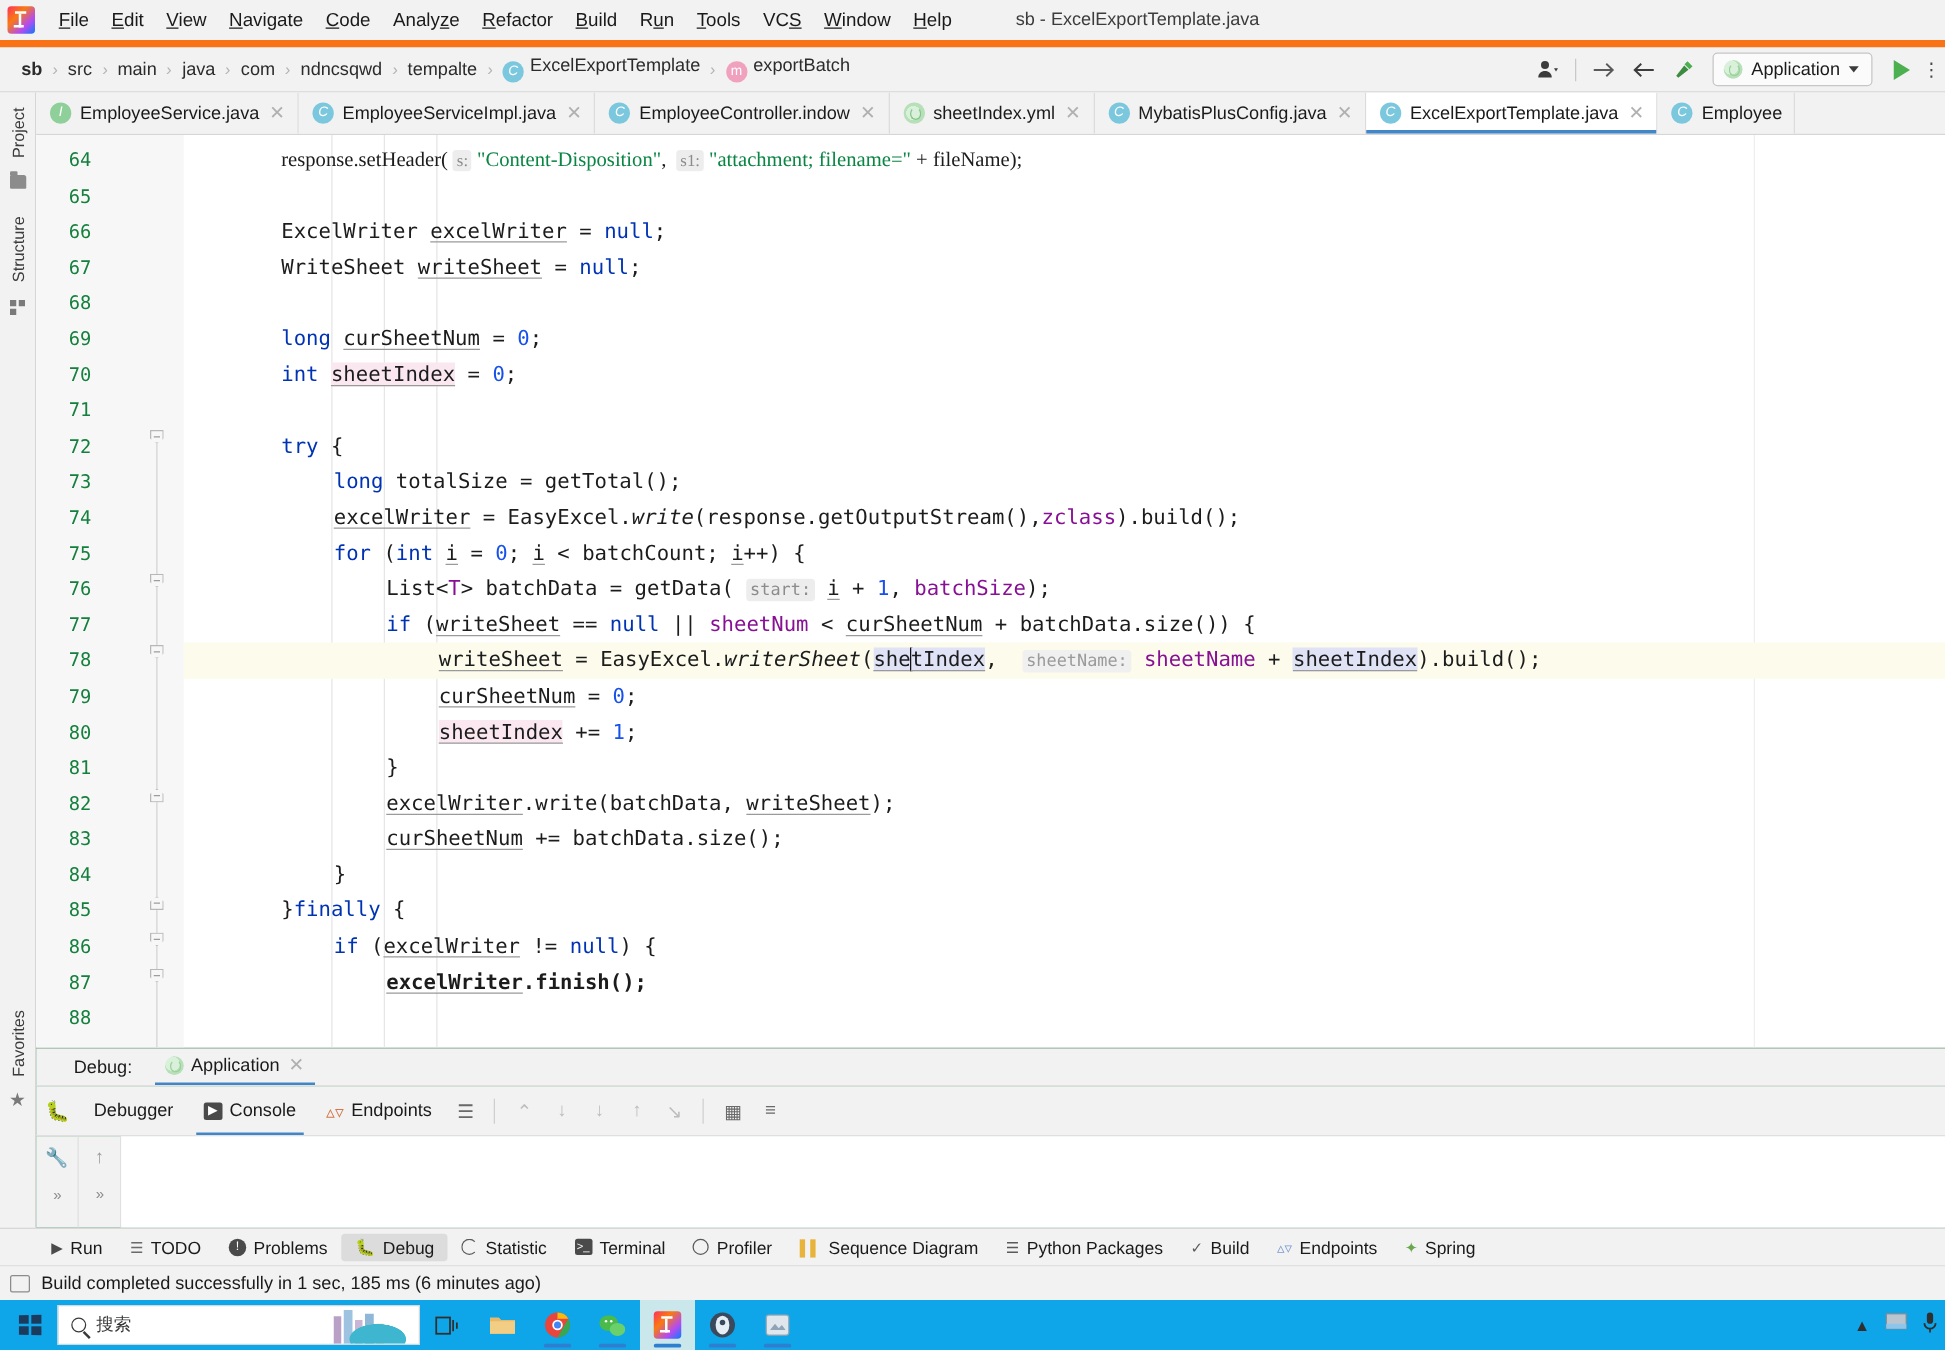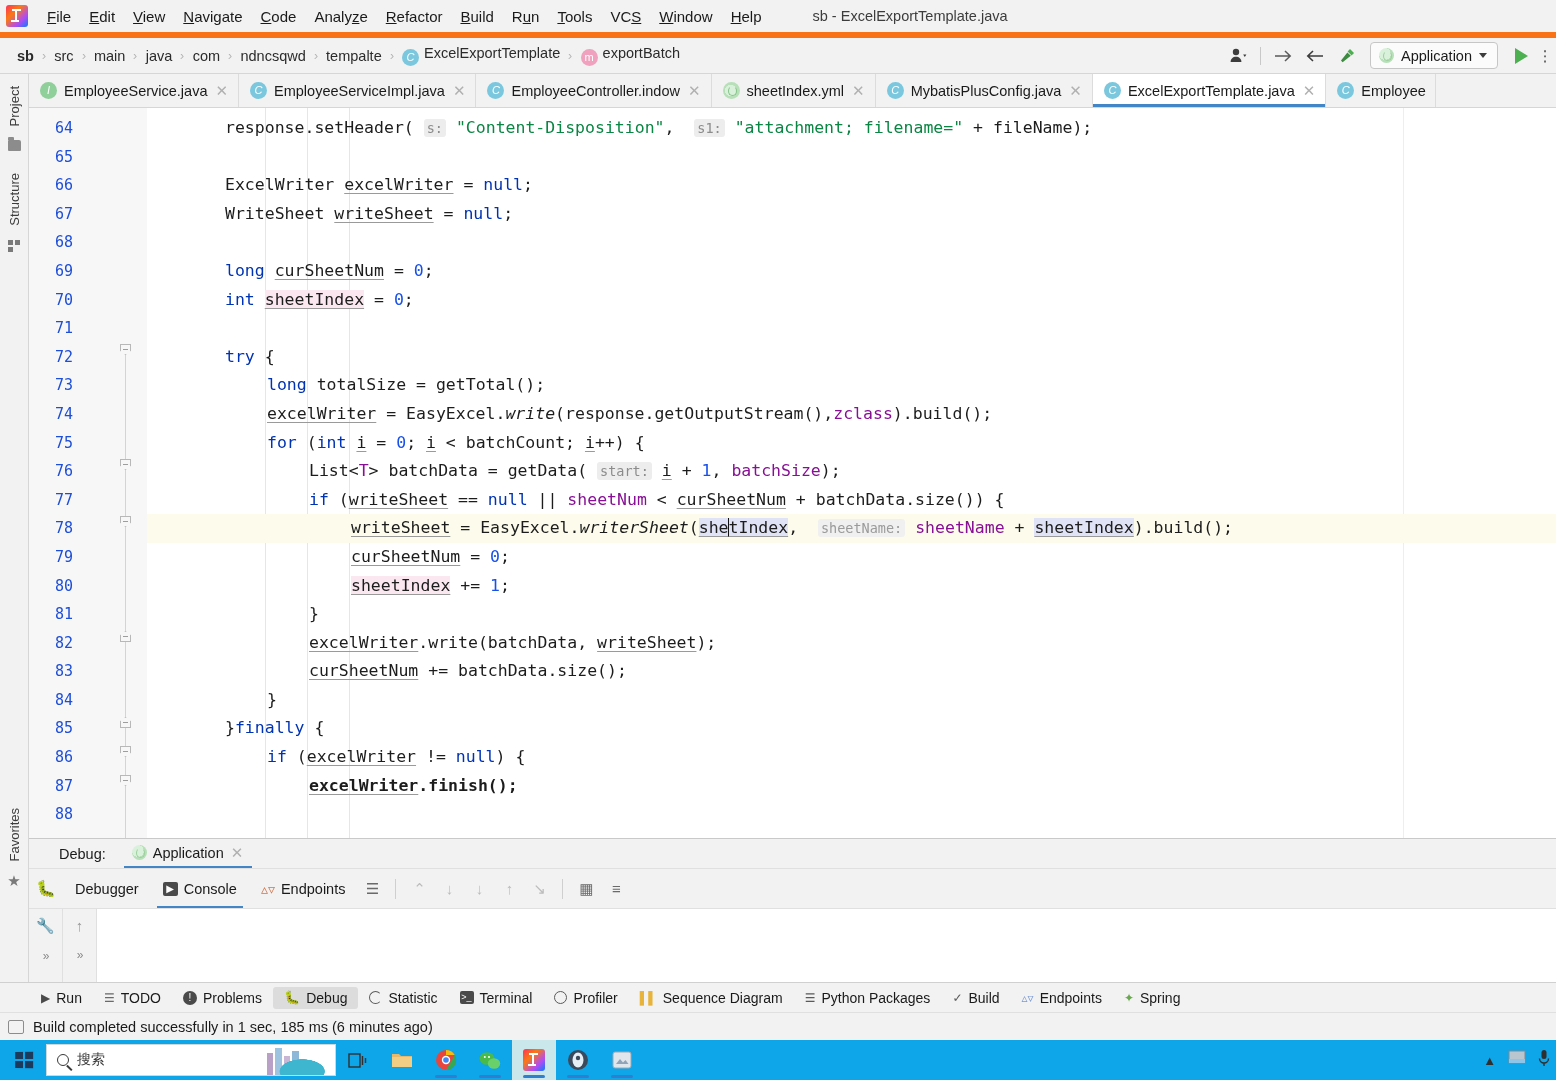--- a/index.html
+++ b/index.html
@@ -148,21 +148,21 @@
     flex: 1; background: #ffffff; position: relative; display: flex;
     font-family: "DejaVu Sans Mono", "Liberation Mono", monospace;
     overflow: hidden; min-height: 0;
   }
   .gutter {
     width: 118px; flex: none; background: #f7f7f7; position: relative;
     border-right: 0; padding-top: 0;
   }
   .gutter .ln {
     height: 28.6px; line-height: 28.6px; text-align: right;
-    padding-right: 74px; font-size: 15px; color: #1d4ed8;
+    padding-right: 74px; font-size: 15px; color: #15803d;
   }
   .fold-col { position: absolute; right: 14px; top: 0; width: 16px; bottom: 0; }
   .fold-line { position:absolute; left:7.5px; width:1px; background:#d4d4d4; }
   .foldmark {
     position: absolute; left: 3px; width: 11px; height: 11px;
     border: 1px solid #b8b8b8; background:#f7f7f7; box-sizing: border-box;
   }
   .foldmark.down { clip-path: polygon(0 0,100% 0,100% 62%,50% 100%,0 62%); }
   .foldmark.up   { clip-path: polygon(50% 0,100% 38%,100% 100%,0 100%,0 38%); }
   .foldmark::after {
@@ -487,21 +487,21 @@
         </div>
 
         <div class="code-area">
           <div class="indent-guide" style="left:118px;"></div>
           <div class="indent-guide" style="left:160px;"></div>
           <div class="indent-guide" style="left:202px;"></div>
           <div class="rmargin"></div>
 
           <div style="height:6px;overflow:hidden;"></div>
 
-          <div class="codeline" style="padding-left:78px;">response.setHeader( <span class="hint">s:</span> <span class="str">"Content-Disposition"</span>,  <span class="hint">s1:</span> <span class="str">"attachment; filename="</span> + fileName);</div>
+          <div class="codeline" style="padding-left:78px;font-family:Liberation Serif, serif;">response.setHeader( <span class="hint">s:</span> <span class="str">"Content-Disposition"</span>,  <span class="hint">s1:</span> <span class="str">"attachment; filename="</span> + fileName);</div>
           <div class="codeline"></div>
           <div class="codeline" style="padding-left:78px;">ExcelWriter <span class="u">excelWriter</span> = <span class="kw">null</span>;</div>
           <div class="codeline" style="padding-left:78px;">WriteSheet <span class="u">writeSheet</span> = <span class="kw">null</span>;</div>
           <div class="codeline"></div>
           <div class="codeline" style="padding-left:78px;"><span class="kw">long</span> <span class="u">curSheetNum</span> = <span class="num">0</span>;</div>
           <div class="codeline" style="padding-left:78px;"><span class="kw">int</span> <span class="u pinkhl">sheetIndex</span> = <span class="num">0</span>;</div>
           <div class="codeline"></div>
           <div class="codeline" style="padding-left:78px;"><span class="kw">try</span> {</div>
           <div class="codeline" style="padding-left:120px;"><span class="kw">long</span> totalSize = getTotal();</div>
           <div class="codeline" style="padding-left:120px;"><span class="u">excelWriter</span> = EasyExcel.<span class="ital">write</span>(response.getOutputStream(),<span class="fld">zclass</span>).build();</div>

